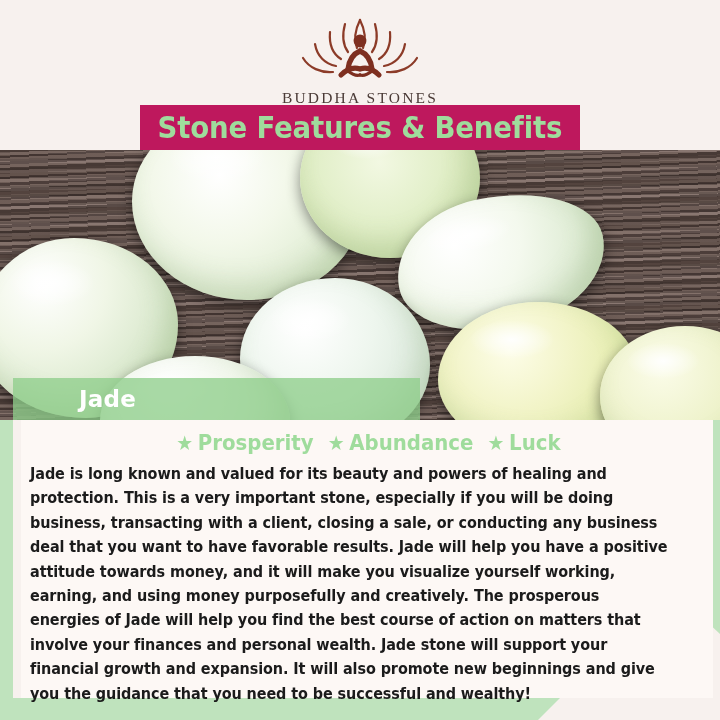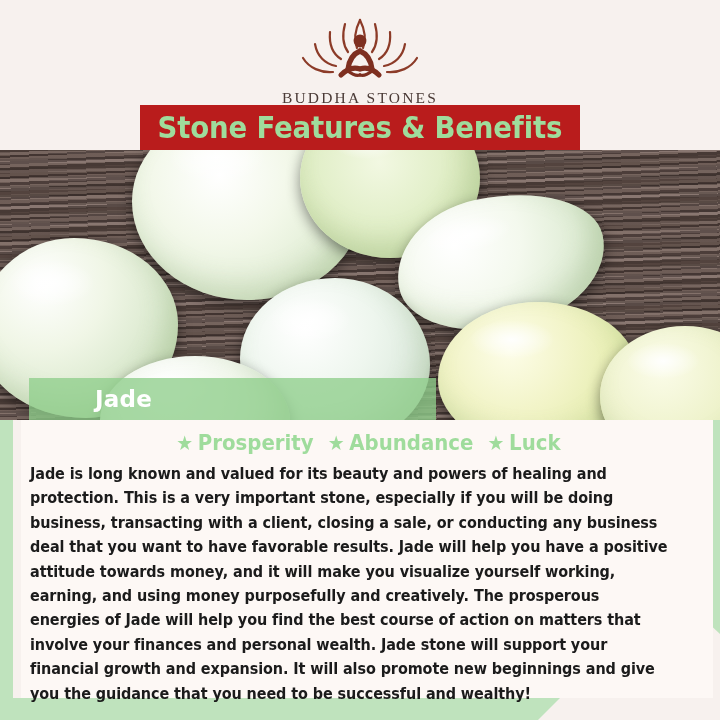--- a/index.html
+++ b/index.html
@@ -85,21 +85,21 @@
     font-weight: 400;
   }
 
   
   .title-band {
     position: absolute;
     top: 105px;
     left: 140px;
     width: 440px;
     height: 45px;
-    background: #b91c1c;
+    background: #be185d;
     display: flex;
     align-items: center;
     justify-content: center;
     z-index: 3;
   }
   .title-text {
     font-family: "DejaVu Sans", sans-serif;
     font-weight: bold;
     font-size: 30px;
     color: #9fdc9c;
@@ -183,21 +183,20 @@
   .name-banner {
     position: absolute;
     top: 378px;
     left: 13px;
     width: 407px;
     height: 42px;
     background: rgba(144, 206, 140, 0.78);
     display: flex;
     align-items: center;
     z-index: 4;
-    margin-left: 16px;
   }
   .name-text {
     font-family: "DejaVu Sans", sans-serif;
     font-weight: bold;
     font-size: 23px;
     color: #ffffff;
     margin-left: 66px;
     letter-spacing: 0.2px;
   }
 

